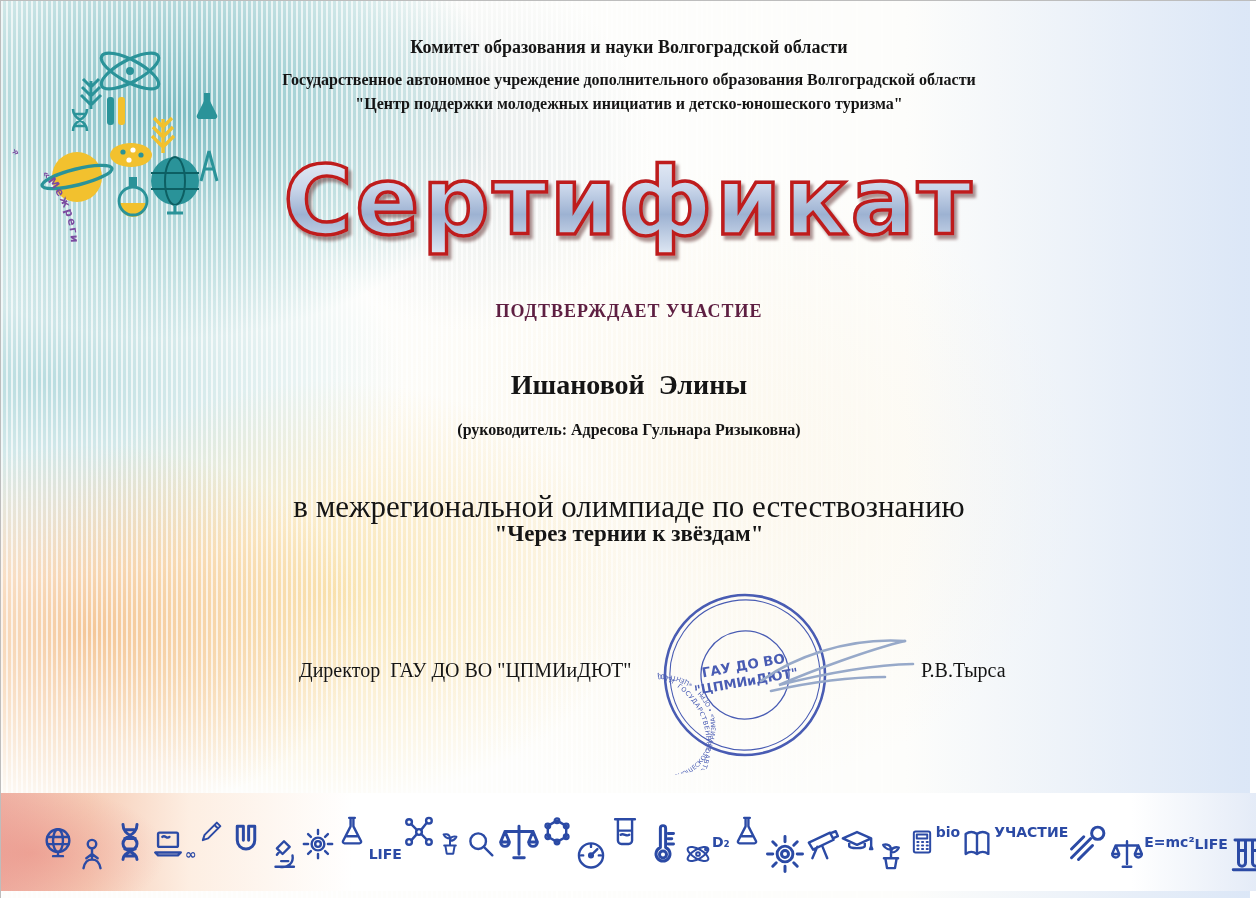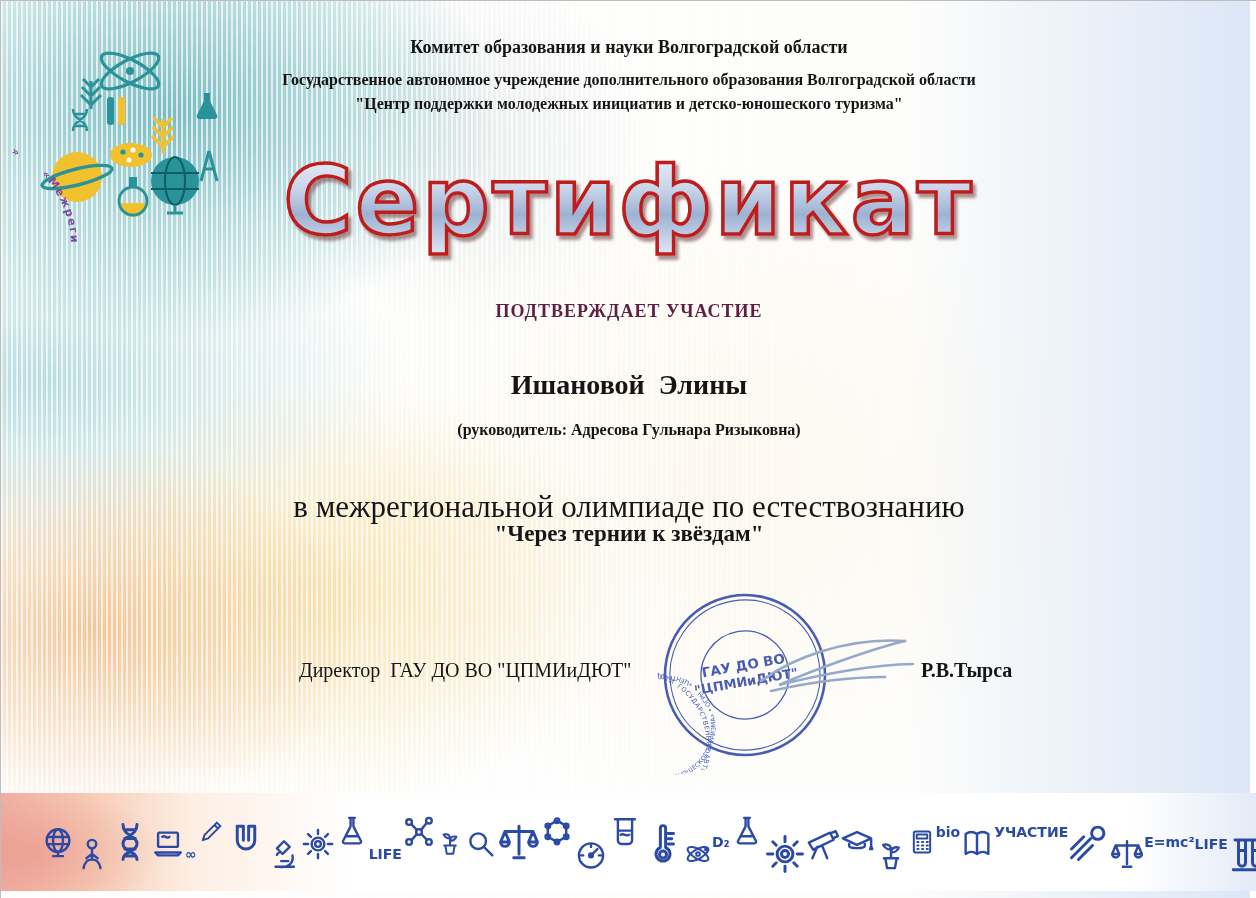--- a/index.html
+++ b/index.html
@@ -38,21 +38,21 @@
     -webkit-background-clip:text; background-clip:text; color:transparent;
     -webkit-text-stroke:3.5px #bf1c1c;
     filter:drop-shadow(3px 4px 1.5px rgba(105,60,60,.55));
   }
   .subtitle{top:300px;font-size:18px;font-weight:bold;letter-spacing:1px;color:#5e1f42;}
   .name{top:368px;font-size:28px;font-weight:bold;}
   .supervisor{top:420px;font-size:16px;font-weight:bold;}
   .event1{top:488px;font-size:31px;font-weight:normal;}
   .event2{top:520px;font-size:23px;font-weight:bold;}
   .sig-pos{position:absolute;left:298px;top:658px;font-size:20px;}
-  .sig-name{position:absolute;left:920px;top:658px;font-size:20px;font-weight:bold;}
+  .sig-name{position:absolute;left:920px;top:658px;font-size:20px;}
   .date{top:762px;font-size:17px;}
   
   .stamp{position:absolute;left:658px;top:588px;width:172px;height:172px;transform:rotate(-10deg);opacity:.92;}
   .stamp *{vector-effect:non-scaling-stroke;}
   .signature{position:absolute;left:752px;top:618px;width:190px;height:90px;}
   
   .logo{position:absolute;left:10px;top:4px;width:238px;height:238px;}
   
   .band{
     position:absolute;left:0;top:792px;width:1256px;height:98px;

